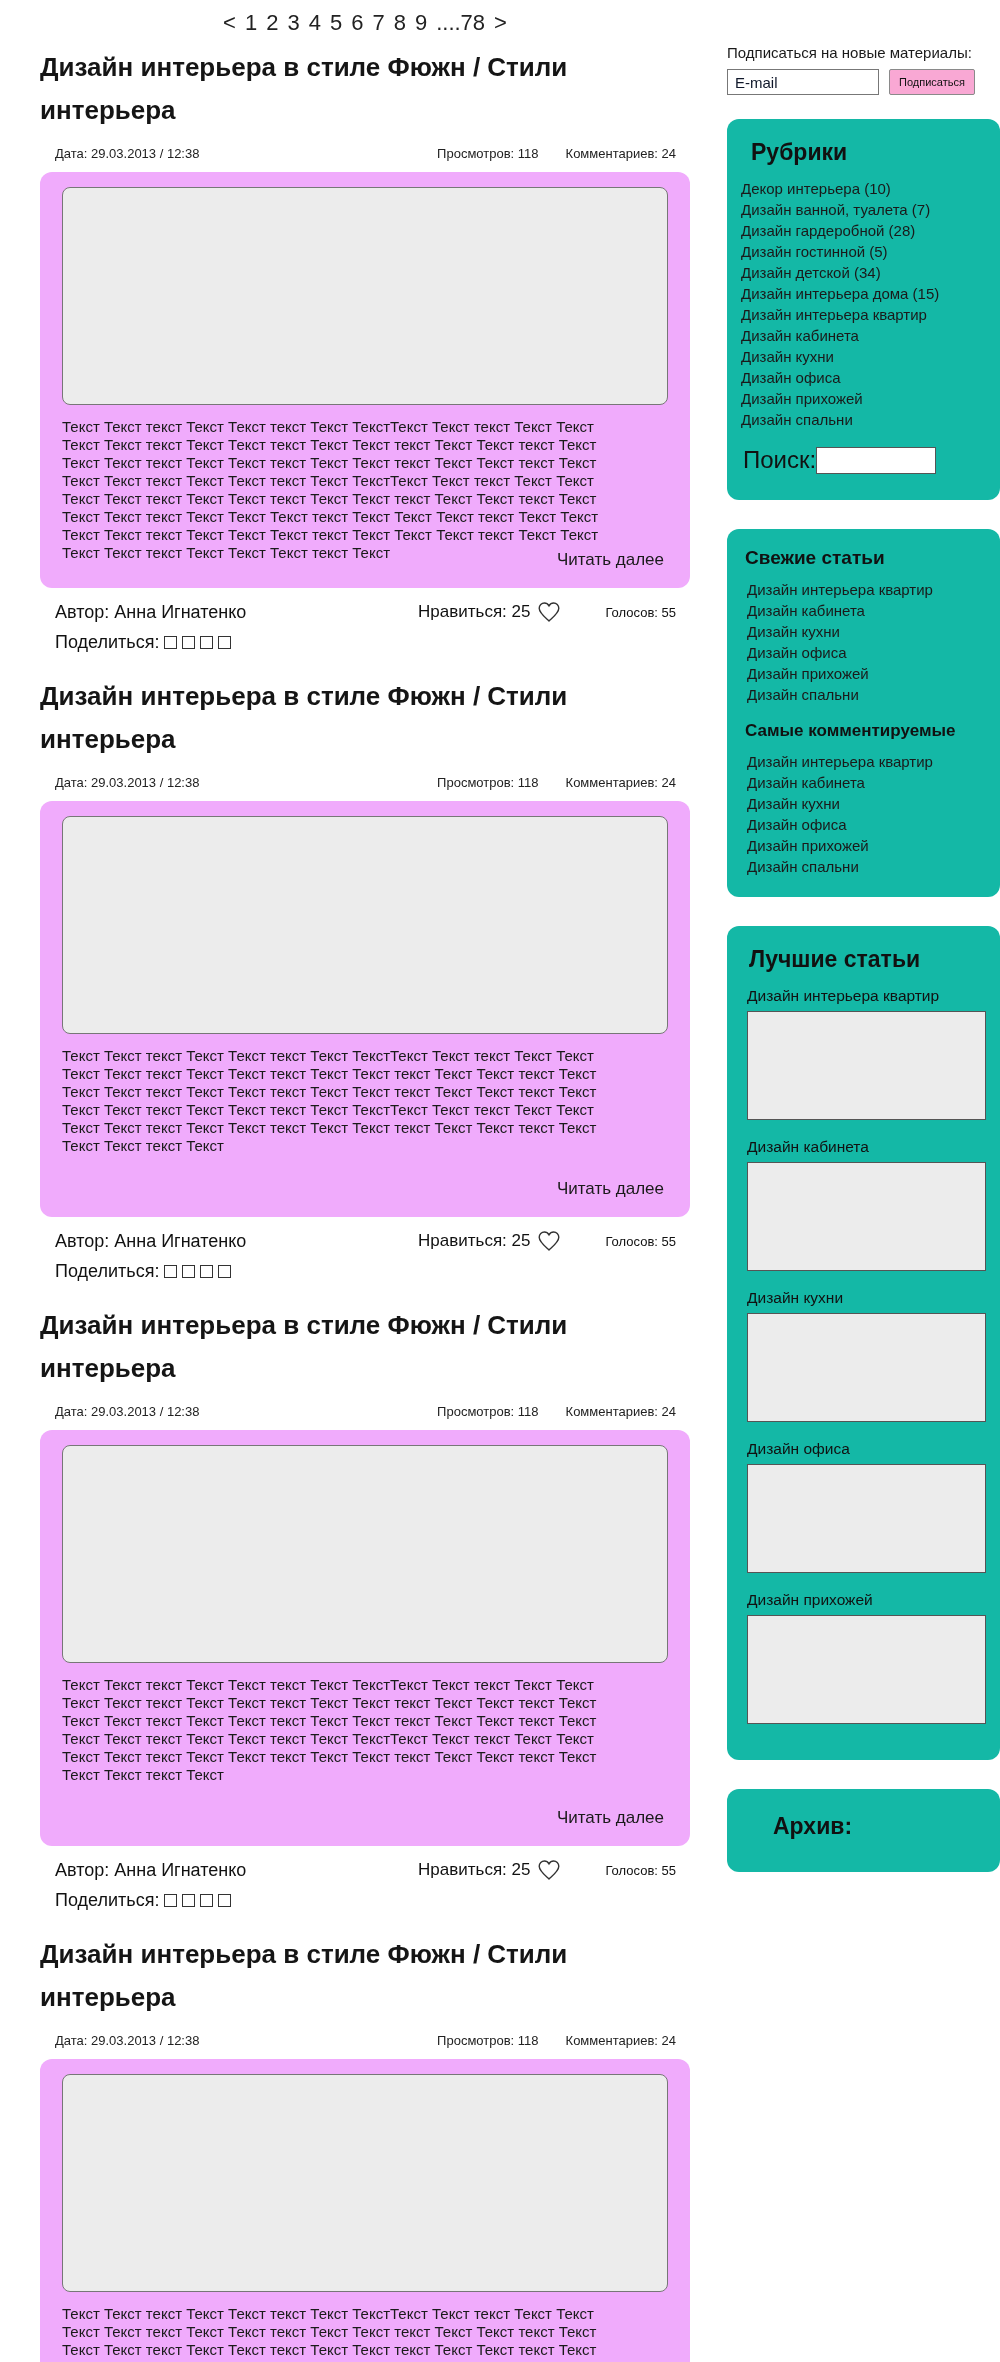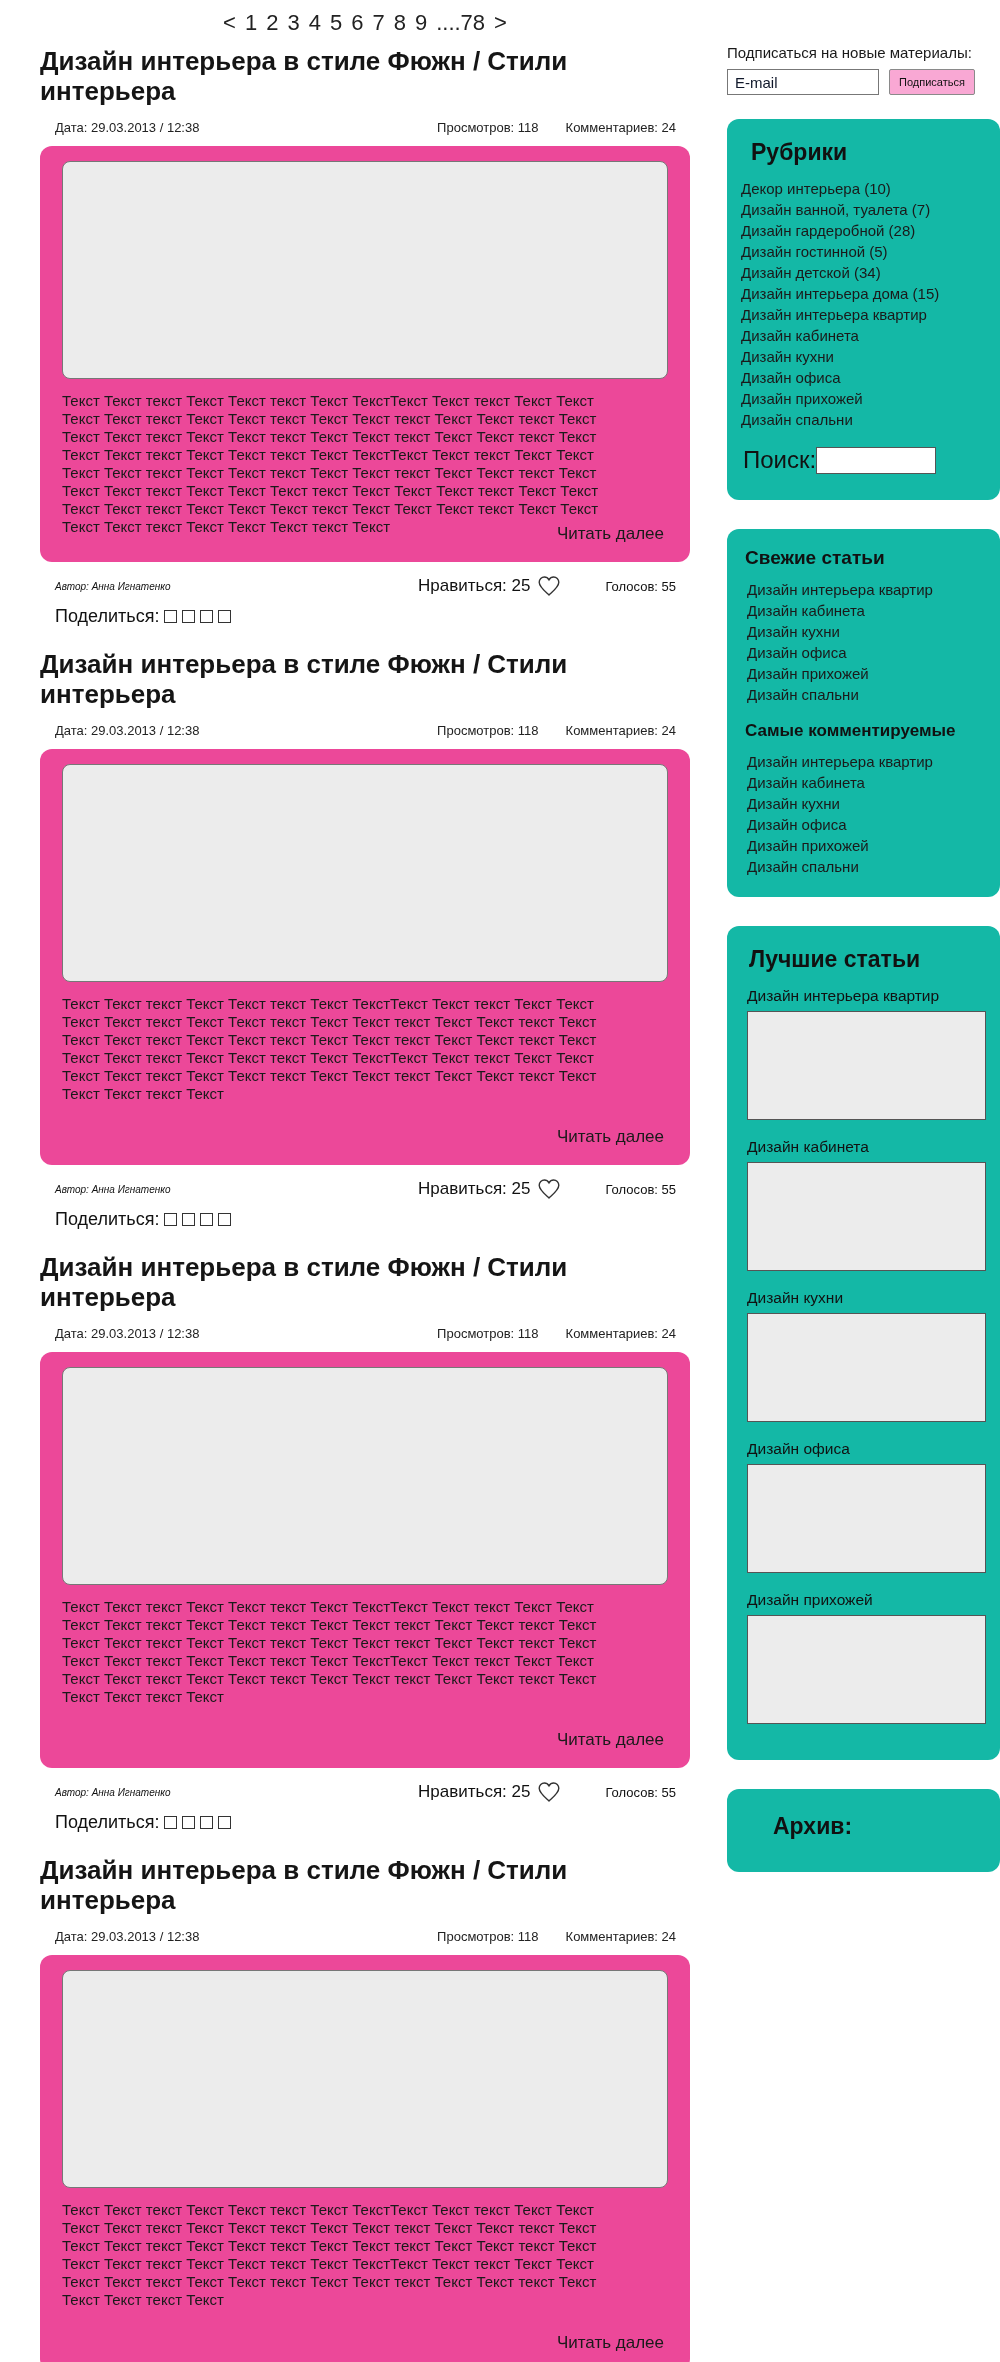--- a/index.html
+++ b/index.html
@@ -19,34 +19,34 @@
   }
   .pagination .page-link { cursor:pointer; }
 
   
   .content { display:flex; }
   .main-col { width:650px; margin-left:40px; }
   .sidebar  { width:273px; margin-left:37px; }
 
   
   .article { margin-bottom:22px; }
-  .a-title { font-size:26px; font-weight:bold; color:#151515; line-height:30px; margin:2px 0 14px; }
+  .a-title { font-size:26px; font-weight:bold; color:#151515; line-height:43px; margin:2px 0 14px; }
   .meta { display:flex; font-size:13px; color:#222; padding:0 14px 0 15px; margin-bottom:11px; }
   .meta .date { flex:1; }
   .meta .views { margin-right:27px; }
-  .card { background:#ec4899; border-radius:12px; padding:15px 22px 18px; }
+  .card { background:#f0abfc; border-radius:12px; padding:15px 22px 18px; }
   .img-ph {
     height:218px; border:1px solid #777; border-radius:8px;
     background:#ececec; margin-bottom:13px;
   }
   .body-wrap { position:relative; min-height:152px; }
   .body-text { font-size:15px; line-height:18px; color:#1a1a1a; white-space:pre-line; }
   .read-more { position:absolute; right:4px; bottom:0; font-size:17px; color:#1a1a1a; cursor:pointer; text-decoration:none; }
   .author-row { display:flex; align-items:center; padding:0 14px 0 15px; margin-top:13px; }
-  .author { flex:1; font-size:10px;font-style:italic; }
+  .author { flex:1; font-size:18px; }
   .likes { display:flex; align-items:center; gap:7px; font-size:17px; margin-right:44px; }
   .heart { width:24px; height:22px; display:block; cursor:pointer; }
   .votes { font-size:13px; }
   .share-row { display:flex; align-items:center; gap:5px; font-size:18px; padding:0 15px; margin-top:9px; }
   .share-box { width:13px; height:13px; border:1.5px solid #333; background:#fff; display:inline-block; cursor:pointer; }
 
   
   .subscribe-label { font-size:15px; color:#1a1a1a; margin-bottom:8px; }
   .subscribe-row { display:flex; gap:10px; margin-bottom:24px; }
   .email-input {

